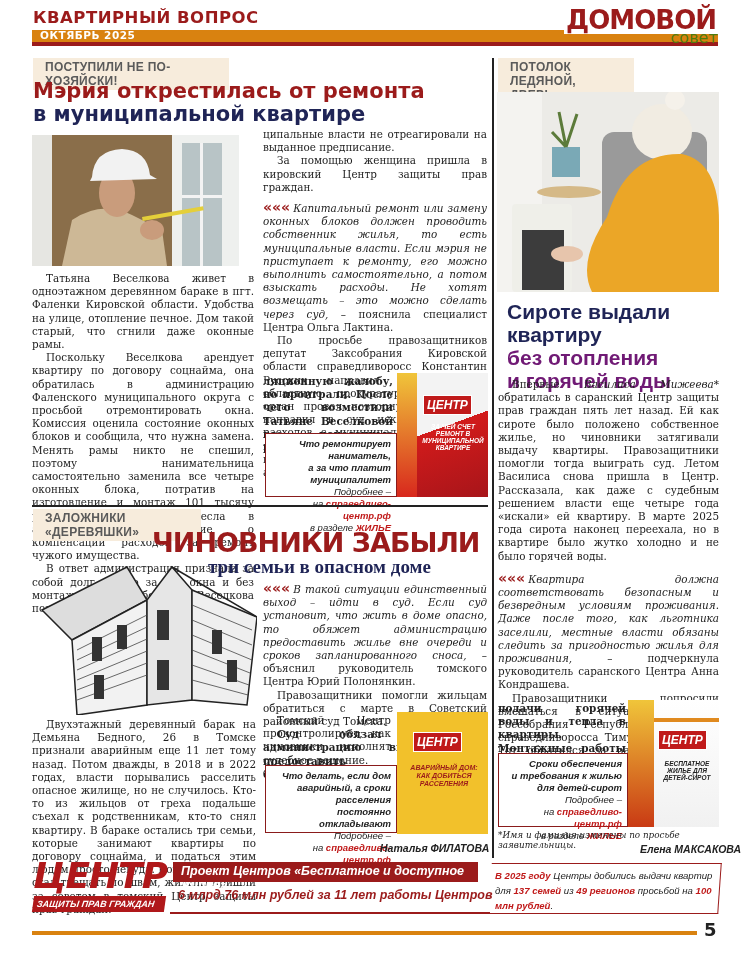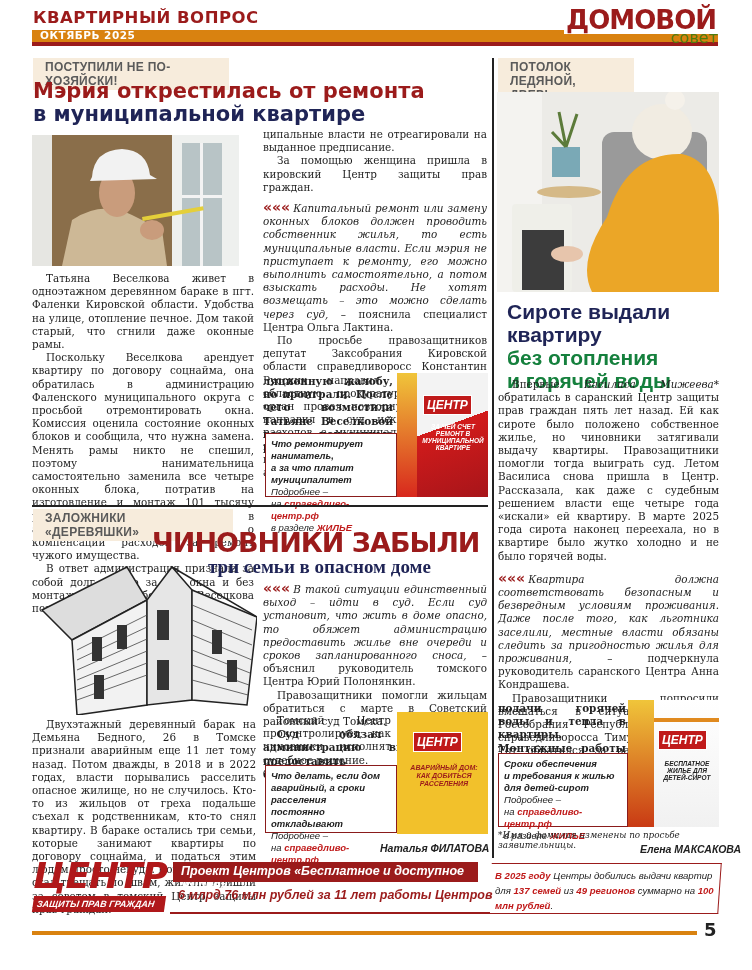--- a/index.html
+++ b/index.html
@@ -15,28 +15,28 @@
 .h1a{left:33px;top:80px;font-family:"DejaVu Sans",sans-serif;font-weight:bold;font-size:21px;color:#9b1b1b;line-height:23px}
 .h1b{left:33px;top:103px;font-family:"DejaVu Sans",sans-serif;font-weight:bold;font-size:21px;color:#1f2456;line-height:23px}
 .vline{left:492px;top:58px;width:1.5px;height:800px;background:#222}
 .hline{left:32px;top:505px;width:456px;height:1.5px;background:#222}
 .txt{font-size:10.4px;line-height:13.2px;text-align:justify;color:#222}
 .txt p{text-indent:14px}
 .txt p.q{text-indent:0;font-style:italic}
 .txt p.b{font-weight:bold}
 .quote-mark{font-family:"DejaVu Sans",sans-serif;font-weight:bold;color:#9b1b1b;font-style:normal;font-size:14px;line-height:10px;float:left;margin-right:3px}
 .photo{overflow:hidden}
-.promo{border:1.5px solid #8a1b1b;font-family:"Liberation Sans",sans-serif;font-style:italic;font-size:9.5px;padding:4px 5px;line-height:12px;background:#fff}
+.promo{border:1.5px solid #8a1b1b;font-family:"Liberation Sans",sans-serif;font-style:italic;font-size:9.5px;text-align:right;padding:4px 5px;line-height:12px;background:#fff}
 .promo .red{color:#c01a1a;font-weight:bold}
 .promo .b{font-weight:bold}
 .book{font-family:"Liberation Sans",sans-serif;color:#fff;overflow:hidden}
 .book .brand{background:#c01a1a;color:#fff;font-weight:bold;font-style:italic;font-size:12px;padding:2px 3px;border:1.5px solid #fff}
 .book .bt{font-weight:bold;font-style:italic;font-size:6.5px;line-height:7px;text-align:center}
 .h2a{left:507px;top:300px;font-family:"Liberation Sans",sans-serif;font-weight:bold;font-size:21px;line-height:23px;color:#1f2456}
-.h2b{left:507px;top:346px;font-family:"Liberation Sans",sans-serif;font-weight:bold;font-size:21px;line-height:23px;color:#15803d}
+.h2b{left:507px;top:346px;font-family:"Liberation Sans",sans-serif;font-weight:bold;font-size:21px;line-height:23px;color:#701a75}
 .h3a{left:152px;top:528px;font-family:"DejaVu Sans",sans-serif;font-weight:bold;font-size:27px;color:#9b1b1b;letter-spacing:-1px;line-height:30px}
 .h3b{left:208px;top:556px;font-family:Liberation Serif, serif;font-weight:bold;font-size:19px;color:#1f2456;line-height:22px}
 .byline{font-family:"Liberation Sans",sans-serif;font-style:italic;font-weight:bold;font-size:10.5px;color:#222}
 .footer-logo{left:33px;top:858px;width:135px;height:55px}
 .f-ribbon{left:173px;top:862px;width:305px;height:20px;background:#9b1b1b;color:#fff;font-family:"Liberation Sans",sans-serif;font-weight:bold;font-style:italic;font-size:12.5px;padding:2px 8px}
 .f-sub{left:178px;top:888px;font-family:"Liberation Sans",sans-serif;font-weight:bold;font-style:italic;font-size:12.5px;color:#9b1b1b}
 .f-line{left:170px;top:912px;width:320px;height:1.5px;background:#9b1b1b}
 .f-box{left:490px;top:863px;width:230px;height:51px;border:1.5px solid #9b1b1b;border-left:none;transform:skewX(-4deg);}
 .f-boxtxt{left:495px;top:868px;width:220px;font-family:"Liberation Sans",sans-serif;font-style:italic;font-size:9.6px;line-height:15px;color:#222}
 .f-boxtxt .r{color:#c01a1a;font-weight:bold}
@@ -156,21 +156,21 @@
 <div class="abs book" style="left:628px;top:700px;width:91px;height:127px;background:linear-gradient(180deg,#fff 0%,#f1f1f1 100%)">
   <div class="abs" style="left:0;top:0;width:26px;height:127px;background:linear-gradient(180deg,#f0c53a,#c93a14)"></div>
   <div class="abs" style="left:26px;top:18px;width:65px;height:4px;background:#e08a1f"></div>
   <div class="abs brand" style="left:30px;top:30px">ЦЕНТР</div>
   <div class="abs bt" style="left:28px;top:60px;width:62px;color:#222">БЕСПЛАТНОЕ ЖИЛЬЕ ДЛЯ ДЕТЕЙ-СИРОТ</div>
 </div>
 
 <div class="abs" style="left:498px;top:830px;width:222px;font-style:italic;font-size:8.8px;color:#222">*Имя и фамилия изменены по просьбе заявительницы.</div>
 <div class="abs byline" style="left:640px;top:843px">Елена МАКСАКОВА</div>
 
-<div class="abs kicker" style="left:33px;top:509px;width:200px">ЗАЛОЖНИКИ «ДЕРЕВЯШКИ»</div>
+<div class="abs kicker" style="left:33px;top:509px;width:168px">ЗАЛОЖНИКИ «ДЕРЕВЯШКИ»</div>
 <div class="abs h3a">ЧИНОВНИКИ ЗАБЫЛИ</div>
 <div class="abs h3b">три семьи в опасном доме</div>
 
 <div class="abs" style="left:32px;top:545px;width:225px;height:170px">
   <svg width="225" height="170" viewBox="0 0 225 170">
     <g fill="#fff" stroke="#222" stroke-width="1.5">
       <path d="M10 65 L95 22 L115 55 L40 95 Z" fill="#ddd"></path>
       <path d="M40 95 L115 55 L115 160 L45 170 Z" fill="#f2f2f2"></path>
       <path d="M115 55 L140 22 L160 45 L160 155 L115 160 Z" fill="#e6e6e6"></path>
       <path d="M160 45 L225 72 L215 160 L160 155 Z" fill="#efefef"></path>
@@ -222,16 +222,16 @@
 
 <div class="abs footer-logo">
   <div style="font-family:'DejaVu Sans',sans-serif;font-weight:bold;font-style:italic;font-size:36px;color:#b0181a;line-height:36px;letter-spacing:-1px">ЦЕНТР</div>
   <div style="background:#b0181a;color:#fff;font-family:'Liberation Sans',sans-serif;font-weight:bold;font-style:italic;font-size:9px;padding:3px 4px;margin-top:2px;transform:skewX(-8deg);width:132px">ЗАЩИТЫ ПРАВ ГРАЖДАН</div>
 </div>
 <div class="abs f-ribbon">Проект Центров «Бесплатное и доступное жилье»</div>
 <div class="abs f-sub">6 млрд 76 млн рублей за 11 лет работы Центров</div>
 <div class="abs f-line"></div>
 <div class="abs f-box"></div>
 <div class="abs f-boxtxt">
-  <span class="r">В 2025 году</span><span> Центры добились выдачи квартир для </span><span class="r">137 семей</span><span> из </span><span class="r">49 регионов</span><span> суммарно на </span><span class="r">100 млн рублей</span><span>.</span>
+  <span class="r">В 2025 году</span><span> Центры добились выдачи квартир для </span><span class="r">137 семей</span><span> из </span><span class="r">49 регионов</span><span> просьбой на </span><span class="r">100 млн рублей</span><span>.</span>
 </div>
 <div class="abs bottom-bar"></div>
 <div class="abs pagenum">5</div>
 
 </body></html>

